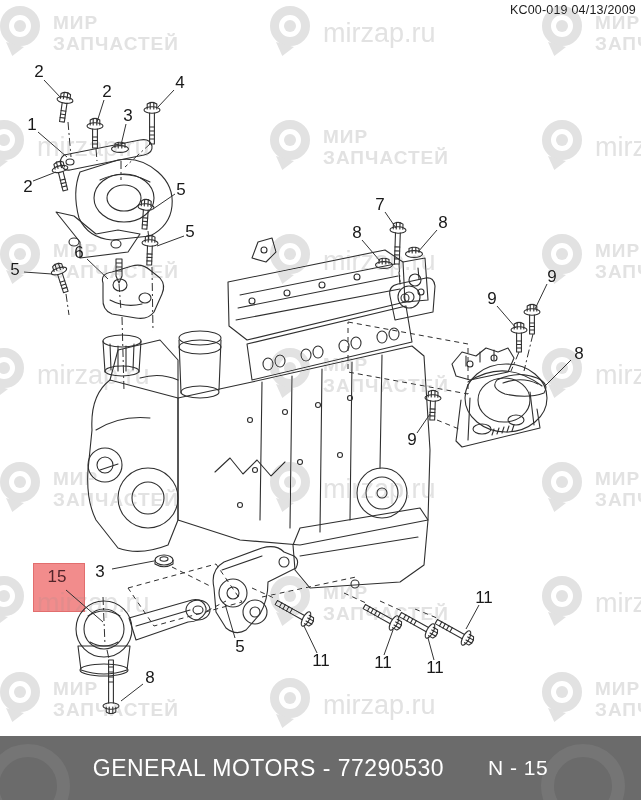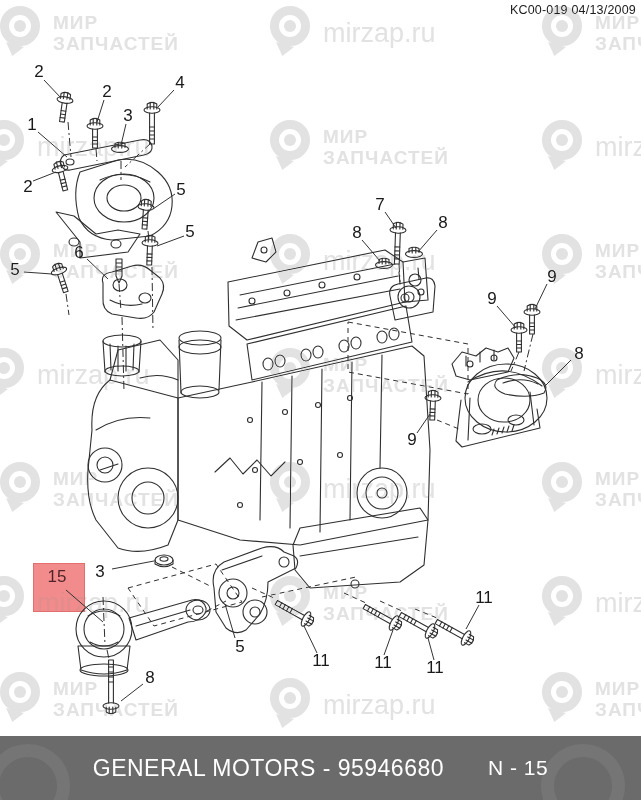--- a/index.html
+++ b/index.html
@@ -497,17 +497,17 @@
         <div class="wm-brand">
           <div>МИР</div>
           <div>ЗАПЧАСТЕЙ</div>
         </div>
       </div>
     </div>
 
   <div class="footer" id="footer-bar" style="background: rgb(107, 107, 107); color: rgb(255, 255, 255);">
     <span class="ghost g1"></span>
     <span class="ghost g2"></span>
-    <span class="t1">GENERAL MOTORS - 95946680</span>
+    <span class="t1">GENERAL MOTORS - 77290530</span>
     <span class="t2">N - 15</span>
   </div>
 
 </div>
 
 </body></html>

